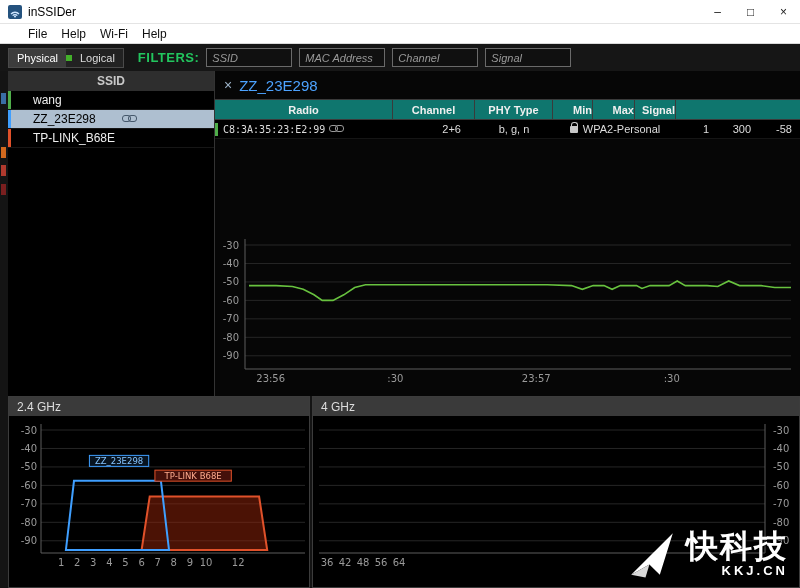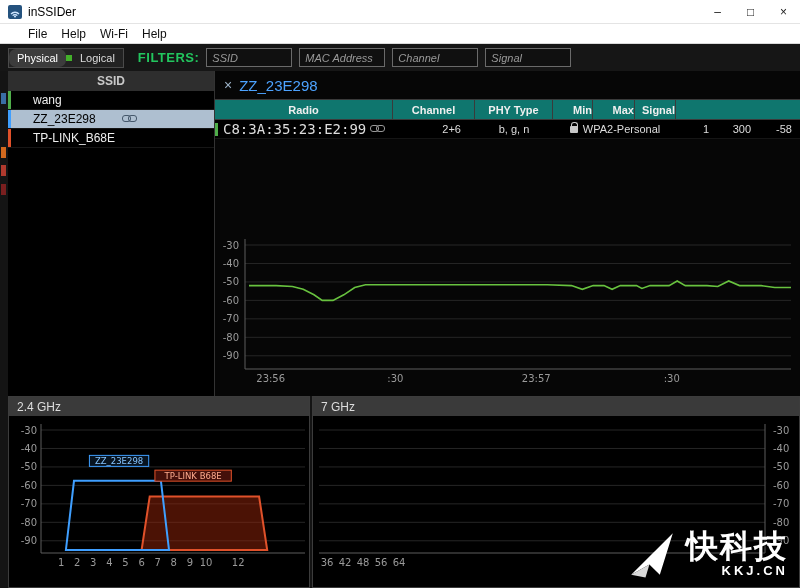--- a/index.html
+++ b/index.html
@@ -18,21 +18,21 @@
 
   
   .menubar { height:20px; background:#ffffff; display:flex; align-items:center;
              padding-left:21px; border-bottom:1px solid #dadada; }
   .menu-item { font-size:12px; color:#111; padding:0 7px; }
 
   
   .filterbar { height:27px; background:#161616; display:flex; align-items:center; padding:0 8px; }
   .toggle { display:flex; align-items:center; border:1px solid #4a4a4a; height:20px; background:#222; }
   .toggle .opt { font-size:11px; color:#ddd; padding:3px 8px; height:18px; }
-  .toggle .opt.active { background:#3c3c3c; color:#fff;border-radius:7px; }
+  .toggle .opt.active { background:#3c3c3c; color:#fff; }
   .green-dot { width:6px; height:6px; background:#43b02a; display:inline-block; }
   .filters-label { color:#22c55e; font-weight:bold; font-size:13px; margin-left:14px; letter-spacing:0.5px; }
   .filter-inputs { display:flex; }
   .filter-input { width:86px; height:19px; background:#101010; border:1px solid #6a6a6a;
                   color:#ccc; font-size:11px; padding:0 5px; margin-left:7px;
                   font-family:"Liberation Sans", sans-serif; }
   .filter-input::placeholder { color:#9a9a9a; font-style:italic; }
 
   
   .content { display:flex; height:325px; }
@@ -70,21 +70,21 @@
         justify-content:center; border-right:1px solid #3a3a3a; }
   .th.numhead { justify-content:flex-end; }
   .trow { display:flex; height:19px; align-items:center; background:#000; border-bottom:1px solid #151515; }
   .td { font-size:11px; color:#ddd; height:100%; display:flex; align-items:center; }
   .c0 { width:178px; } .c1 { width:82px; } .c2 { width:78px; } .c3 { width:124px; }
   .c4 { width:40px; } .c5 { width:42px; } .c6 { width:41px; }
   .td.c1,.td.c4,.td.c5,.td.c6 { justify-content:flex-end; padding-right:14px; }
   .td.c4,.td.c5,.td.c6 { padding-right:8px; }
   .td.c2,.td.c3 { justify-content:center; }
   .rowbar { width:3px; height:13px; margin-right:5px; flex:none; }
-  .mono { font-family:"DejaVu Sans Mono", monospace; font-size:14px;text-align:right; }
+  .mono { font-family:"DejaVu Sans Mono", monospace; font-size:10px;text-align:right; }
   .lock { width:8px; height:7px; background:#c8c8c8; border-radius:1px; position:relative;
           margin-right:5px; display:inline-block; }
   .lock::before { content:''; position:absolute; left:1px; top:-4px; width:5px; height:4px;
                   border:1px solid #c8c8c8; border-bottom:none; border-radius:3px 3px 0 0; }
 
   #timeChart { margin-top:94px; display:block; }
 
   
   .bottom { display:flex; height:192px; padding-left:8px; }
   .panel { background:#000; border:1px solid #3c3c3c; display:flex; flex-direction:column; }
@@ -264,21 +264,21 @@
           <text x="229.20000000000002" y="150" fill="#9a9a9a" font-size="10" text-anchor="middle">12</text>
           <polygon points="132.6,134.0 140.7,80.5 250.1,80.5 258.2,134.0" fill="rgba(150,35,10,0.5)" stroke="#e0512a" stroke-width="2"></polygon>
           <polygon points="56.9,134.0 65.0,64.8 151.9,64.8 160.0,134.0" fill="none" stroke="#3f9fff" stroke-width="2"></polygon>
           <rect x="80.41" y="39.38461538461539" width="59.300000000000004" height="11" fill="#07131f" stroke="#3f9fff" stroke-width="1"></rect>
           <text x="110.06" y="47.88461538461539" fill="#86c4ff" font-size="8.5" text-anchor="middle" font-family="DejaVu Sans Mono, monospace">ZZ_23E298</text>
           <rect x="145.92000000000002" y="54.15384615384615" width="76.4" height="11" fill="#45100a" stroke="#e0512a" stroke-width="1"></rect>
           <text x="184.12" y="62.65384615384615" fill="#ffab8e" font-size="8.5" text-anchor="middle" font-family="DejaVu Sans Mono, monospace">TP-LINK B68E</text>
         </svg>
     </div>
     <div class="panel right">
-      <div class="panel-header">7 GHz</div>
+      <div class="panel-header">4 GHz</div>
       <svg id="chart5" width="486" height="171">
           <line x1="6" y1="14" x2="452" y2="14" stroke="#262626"></line>
           <text x="460" y="17.5" fill="#9a9a9a" font-size="10" text-anchor="start">-30</text>
           <line x1="6" y1="32.46153846153847" x2="452" y2="32.46153846153847" stroke="#262626"></line>
           <text x="460" y="35.96153846153847" fill="#9a9a9a" font-size="10" text-anchor="start">-40</text>
           <line x1="6" y1="50.92307692307693" x2="452" y2="50.92307692307693" stroke="#262626"></line>
           <text x="460" y="54.42307692307693" fill="#9a9a9a" font-size="10" text-anchor="start">-50</text>
           <line x1="6" y1="69.38461538461539" x2="452" y2="69.38461538461539" stroke="#262626"></line>
           <text x="460" y="72.88461538461539" fill="#9a9a9a" font-size="10" text-anchor="start">-60</text>
           <line x1="6" y1="87.84615384615385" x2="452" y2="87.84615384615385" stroke="#262626"></line>

